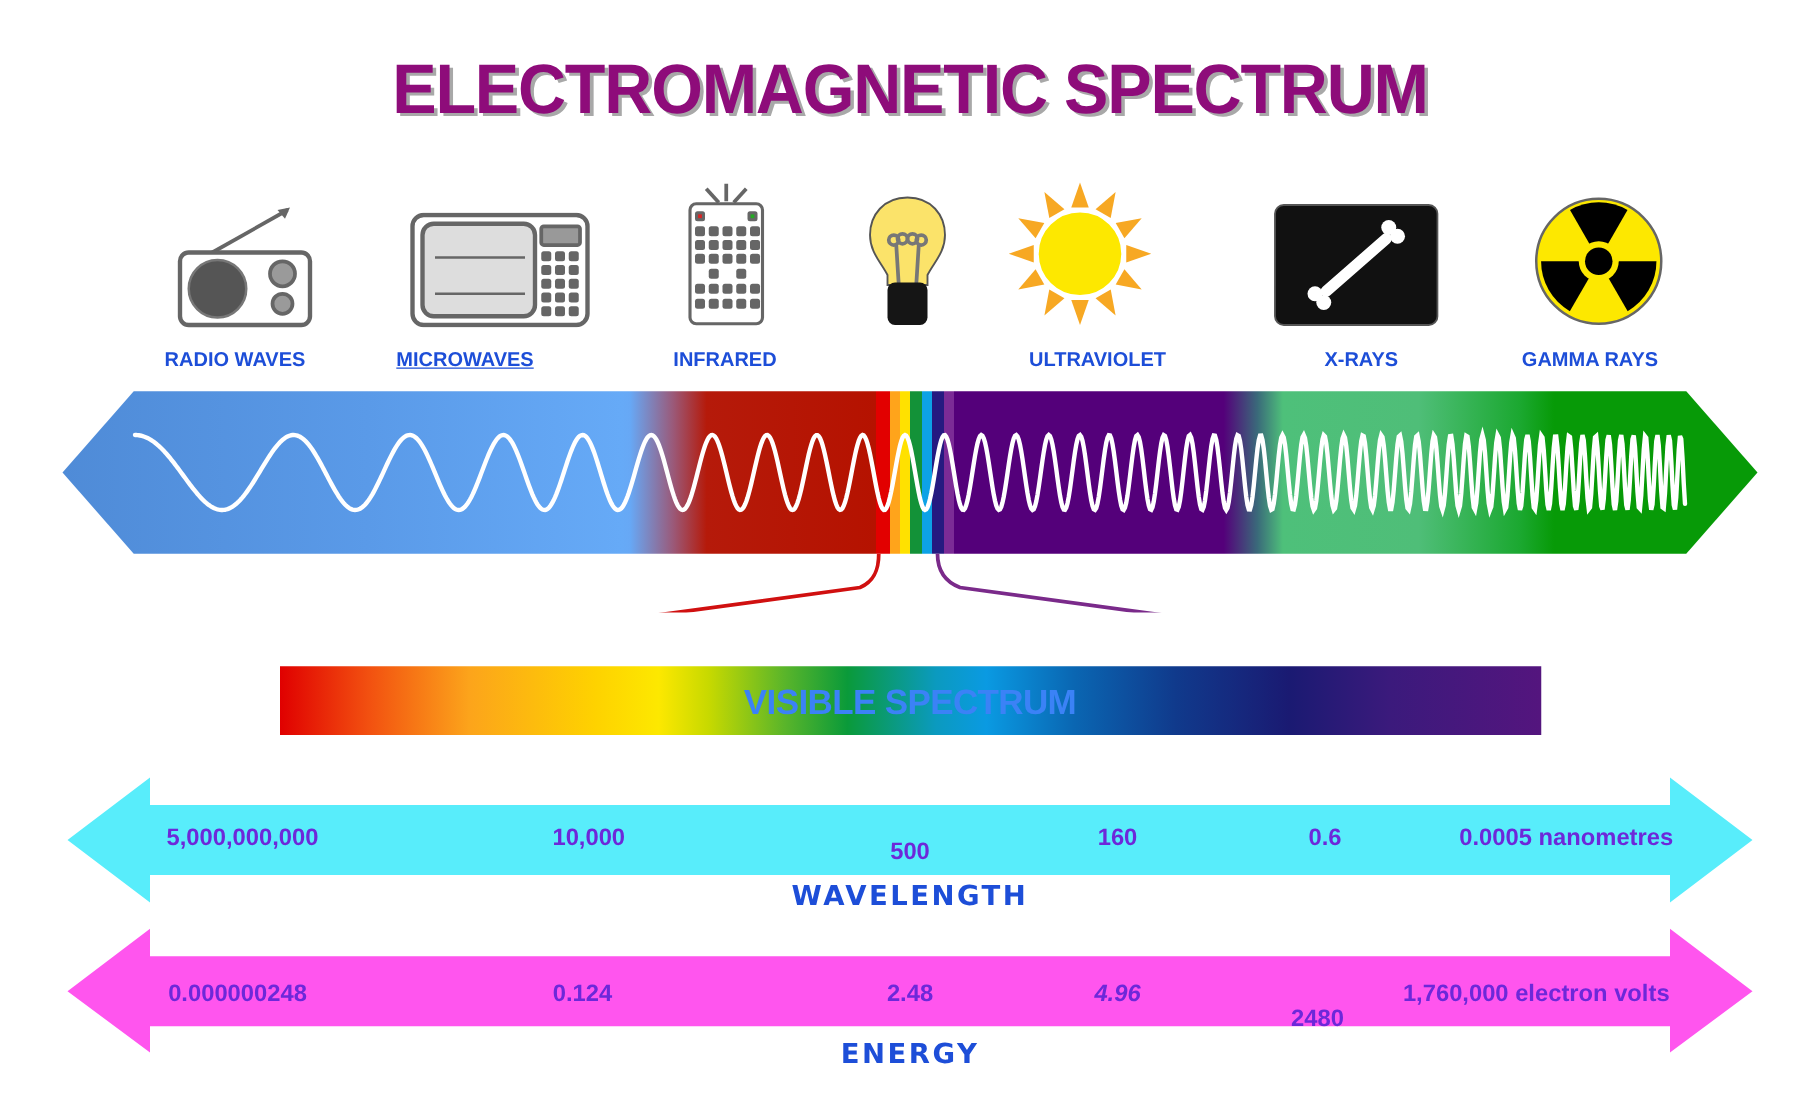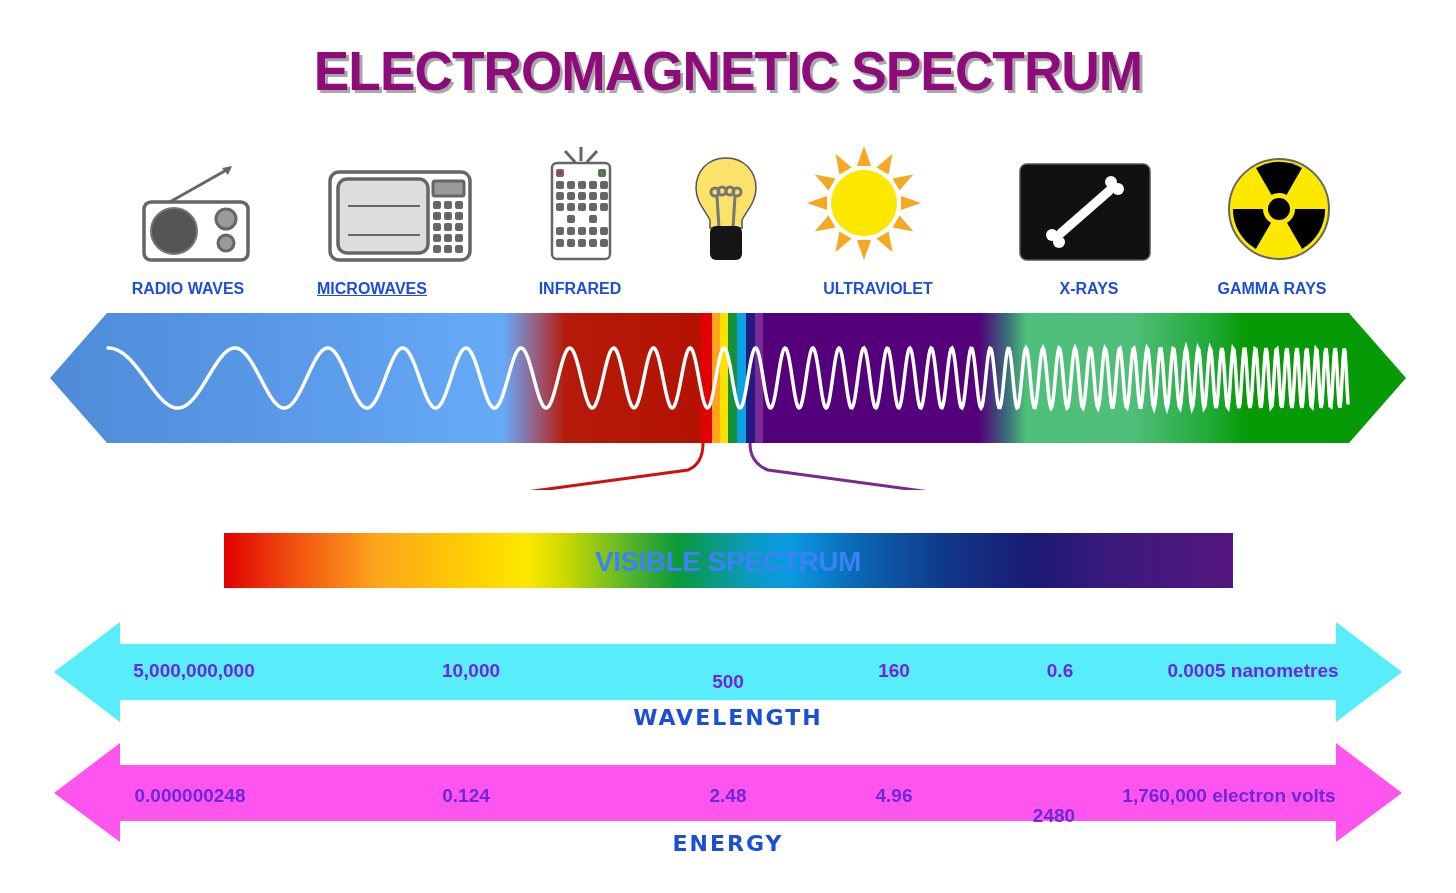--- a/index.html
+++ b/index.html
@@ -227,16 +227,16 @@
 <div class="axis-title" style="left:728px;top:705px;">WAVELENGTH</div>
 
 <div class="abs" style="left:0;top:740px;">
   <svg width="1456" height="104" viewBox="0 740 1456 104">
     <polygon points="54,793 120,743 120,765 1336,765 1336,743 1402,793 1336,842 1336,821 120,821 120,842" fill="#ff55ee"></polygon>
   </svg>
 </div>
 <div class="scale-val" style="left:190px;top:785px;">0.000000248</div>
 <div class="scale-val" style="left:466px;top:785px;">0.124</div>
 <div class="scale-val" style="left:728px;top:785px;">2.48</div>
-<div class="scale-val" style="left:894px;top:785px;">4.96</div>
+<div class="scale-val" style="left:894px;top:785px;font-style:italic;">4.96</div>
 <div class="scale-val" style="left:1054px;top:785px;margin-top:20px;">2480</div>
 <div class="scale-val" style="left:1229px;top:785px;">1,760,000 electron volts</div>
 <div class="axis-title" style="left:728px;top:831px;">ENERGY</div>
 
 </body></html>

